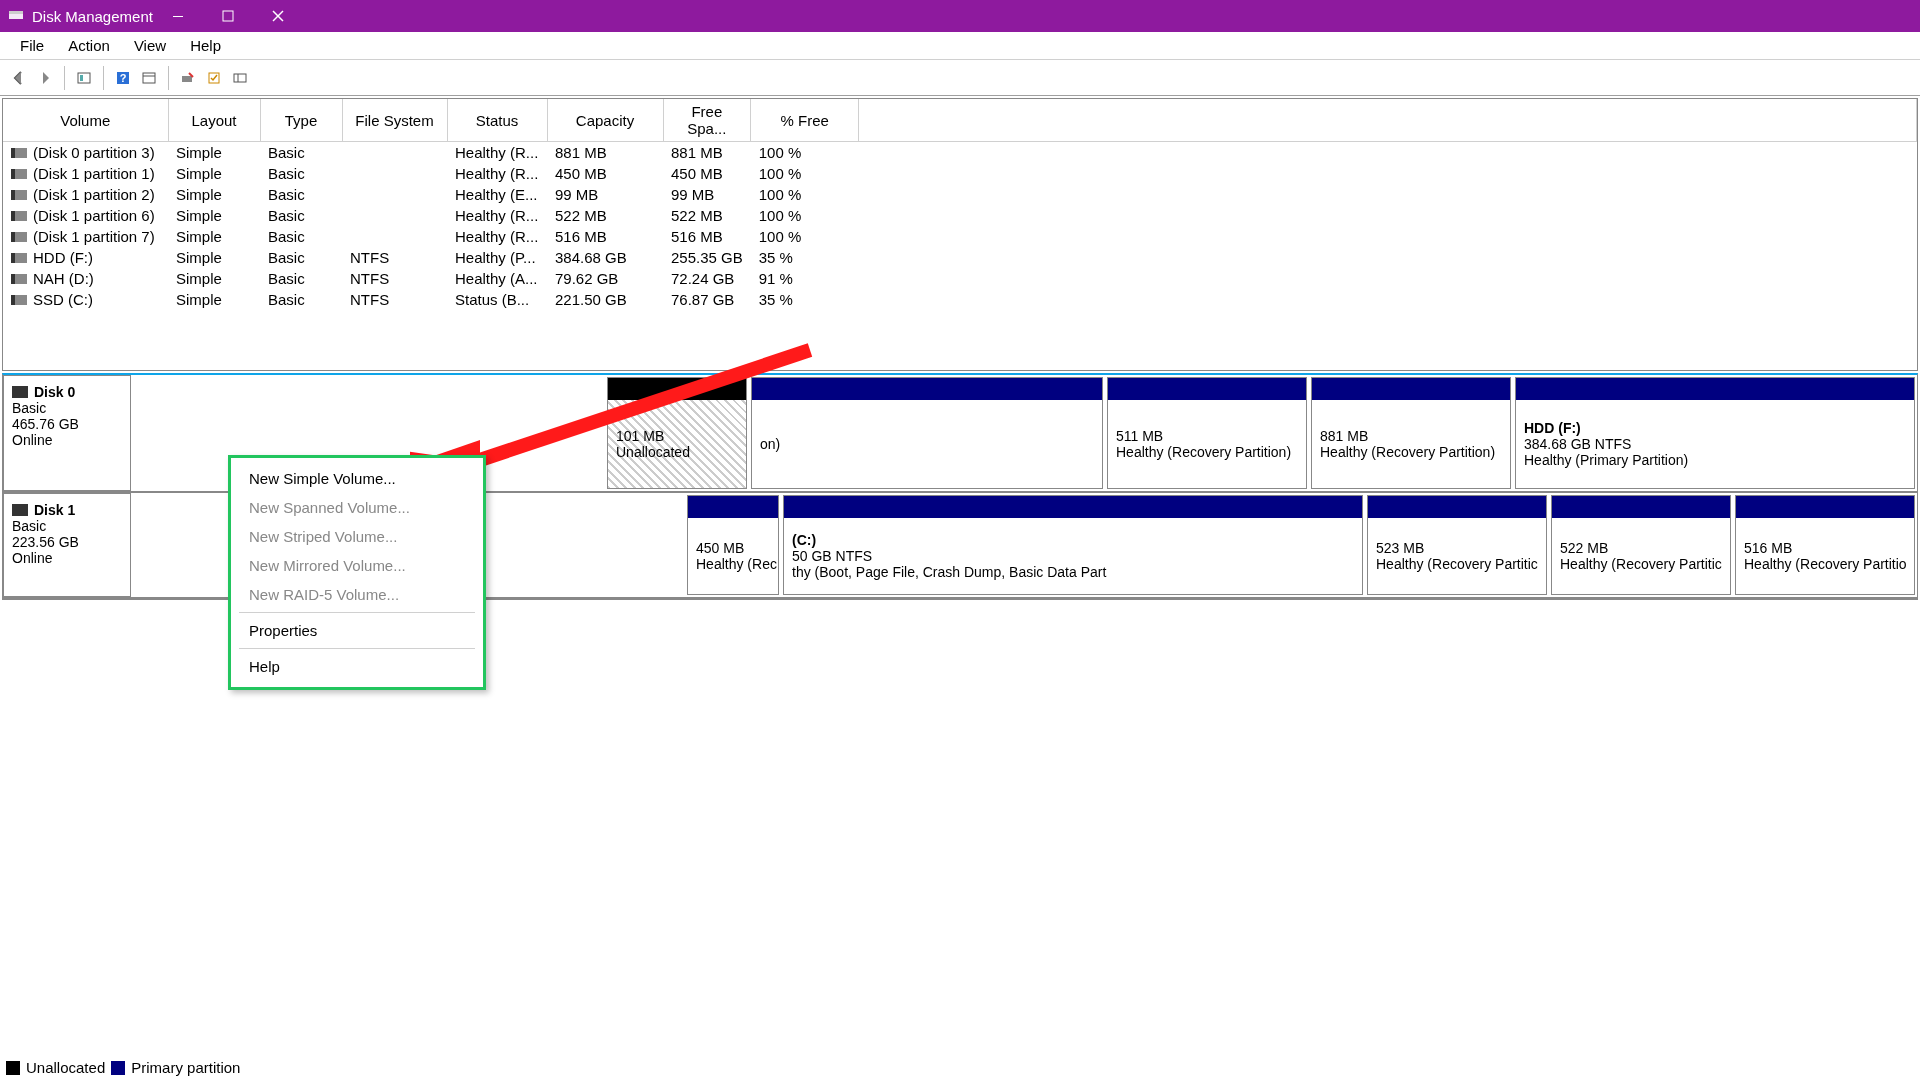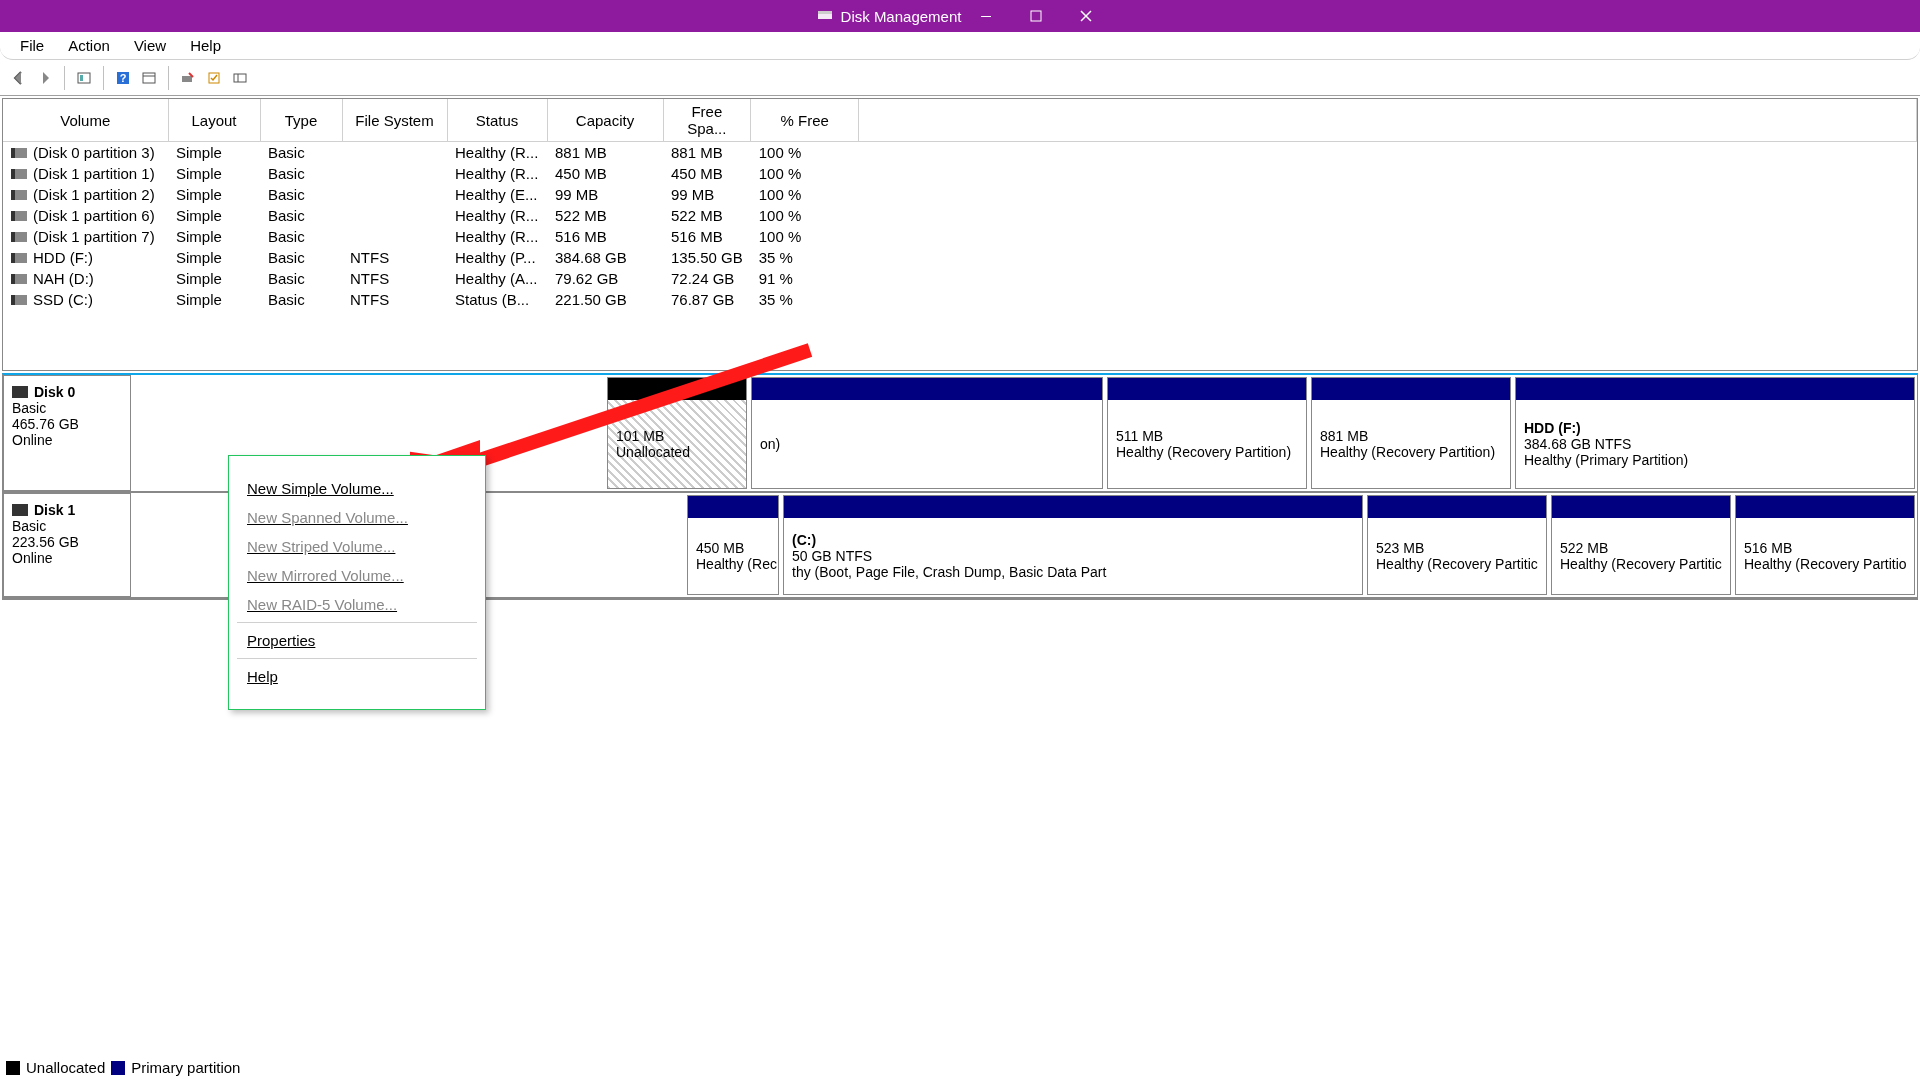--- a/index.html
+++ b/index.html
@@ -1,23 +1,23 @@
 <!DOCTYPE html>
 <html><head>
 <meta charset="utf-8">
 <style>
 * { box-sizing: border-box; margin: 0; padding: 0; }
 body { font-family: "Segoe UI", Tahoma, sans-serif; font-size: 13px; background: #fff; width: 1920px; height: 1080px; overflow: hidden; position: relative; }
-.titlebar { background: #8e1a9e; color: #fff; height: 32px; display: flex; align-items: center; padding-left: 8px; justify-content: center; }
+.titlebar { background: #8e1a9e; color: #fff; height: 32px; display: flex; align-items: center; padding-left: 8px; justify-content: flex-start; }
 .titlebar-left { display:flex; align-items:center; gap:8px; }
 .titlebar-title { font-size: 15px; }
 .titlebar-controls { display:flex; height:100%; }
 .tb-btn { width: 50px; display:flex; align-items:center; justify-content:center; cursor:pointer; }
 .tb-btn svg { fill:#fff; }
-.menubar { height: 28px; display:flex; align-items:center; padding: 0 8px; border-bottom: 1px solid #d0d0d0; background:#fff;border-radius:13px;}
+.menubar { height: 28px; display:flex; align-items:center; padding: 0 8px; border-bottom: 1px solid #d0d0d0; background:#fff;}
 .menu-item { padding: 4px 12px; font-size:15px; cursor:default; }
 .toolbar { height: 36px; display:flex; align-items:center; gap:4px; padding: 0 8px; border-bottom: 1px solid #a0a0a0; background:#fff;}
 .toolbar-sep { width:1px; height:24px; background:#c0c0c0; margin:0 4px;}
 .tool-btn { width:22px; height:22px; display:flex; align-items:center; justify-content:center; border:1px solid transparent; }
 .tool-btn svg { display:block; }
 .content { border: 1px solid #888; margin: 2px; }
 .volume-table { width: 100%; border-collapse: collapse; }
 .volume-table th { background: #fff; text-align:center; font-weight:400; font-size:15px; padding: 4px 8px; border-right: 1px solid #d0d0d0; border-bottom: 1px solid #d0d0d0; cursor:default; }
 .volume-table td { font-size:15px; padding: 2px 8px; white-space:nowrap; }
 .volume-table .first-col { display:flex; align-items:center; gap:6px; }
@@ -29,21 +29,21 @@
 .disk-icon { width:16px; height:12px; background:#333; display:inline-block;}
 .partitions-cell { flex:1; display:flex; gap:4px; padding:2px;justify-content:flex-end; }
 .partition { border: 1px solid #888; display:flex; flex-direction:column; min-width:0;}
 .part-header { height: 22px; background:#000080; }
 .part-header.unalloc { background:#000; }
 .part-body { flex:1; padding: 8px; font-size:14px; overflow:hidden; white-space:nowrap; display:flex; flex-direction:column; justify-content:center;}
 .part-body .pname { font-weight:700; }
 .hatched { background-image: repeating-linear-gradient(45deg, #ccc 0, #ccc 2px, #fff 2px, #fff 6px); }
 .legend { position:absolute; bottom:0; left:6px; font-size:15px; display:flex; align-items:center; gap:6px; padding:4px 0;}
 .legend-swatch { width:14px; height:14px; display:inline-block; }
-.ctx-menu { position:absolute; background:#fff; border:1px solid #22c55e; box-shadow: 3px 3px 6px rgba(0,0,0,0.25); padding:18px 0; min-width:258px; z-index:20;text-decoration:underline;}
+.ctx-menu { position:absolute; background:#fff; border:3px solid #22c55e; box-shadow: 3px 3px 6px rgba(0,0,0,0.25); padding:6px 0; min-width:258px; z-index:20;}
 .ctx-item { padding: 6px 18px; font-size:15px; cursor:default;}
 .ctx-item.disabled { color:#888; }
 .ctx-sep { height:1px; background:#d0d0d0; margin:3px 8px; }
 .arrow-overlay { position:absolute; pointer-events:none; z-index:10;}
 </style>
 </head>
 <body>
 
 <div class="titlebar">
   <div class="titlebar-left">
@@ -235,21 +235,21 @@
         <tr>
           <td class="first-col">
             <span class="vol-icon"></span>
             <span>HDD (F:)</span>
           </td>
           <td>Simple</td>
           <td>Basic</td>
           <td>NTFS</td>
           <td>Healthy (P...</td>
           <td>384.68 GB</td>
-          <td>135.50 GB</td>
+          <td>255.35 GB</td>
           <td>35 %</td>
           <td></td>
         </tr>
         <tr>
           <td class="first-col">
             <span class="vol-icon"></span>
             <span>NAH (D:)</span>
           </td>
           <td>Simple</td>
           <td>Basic</td>

